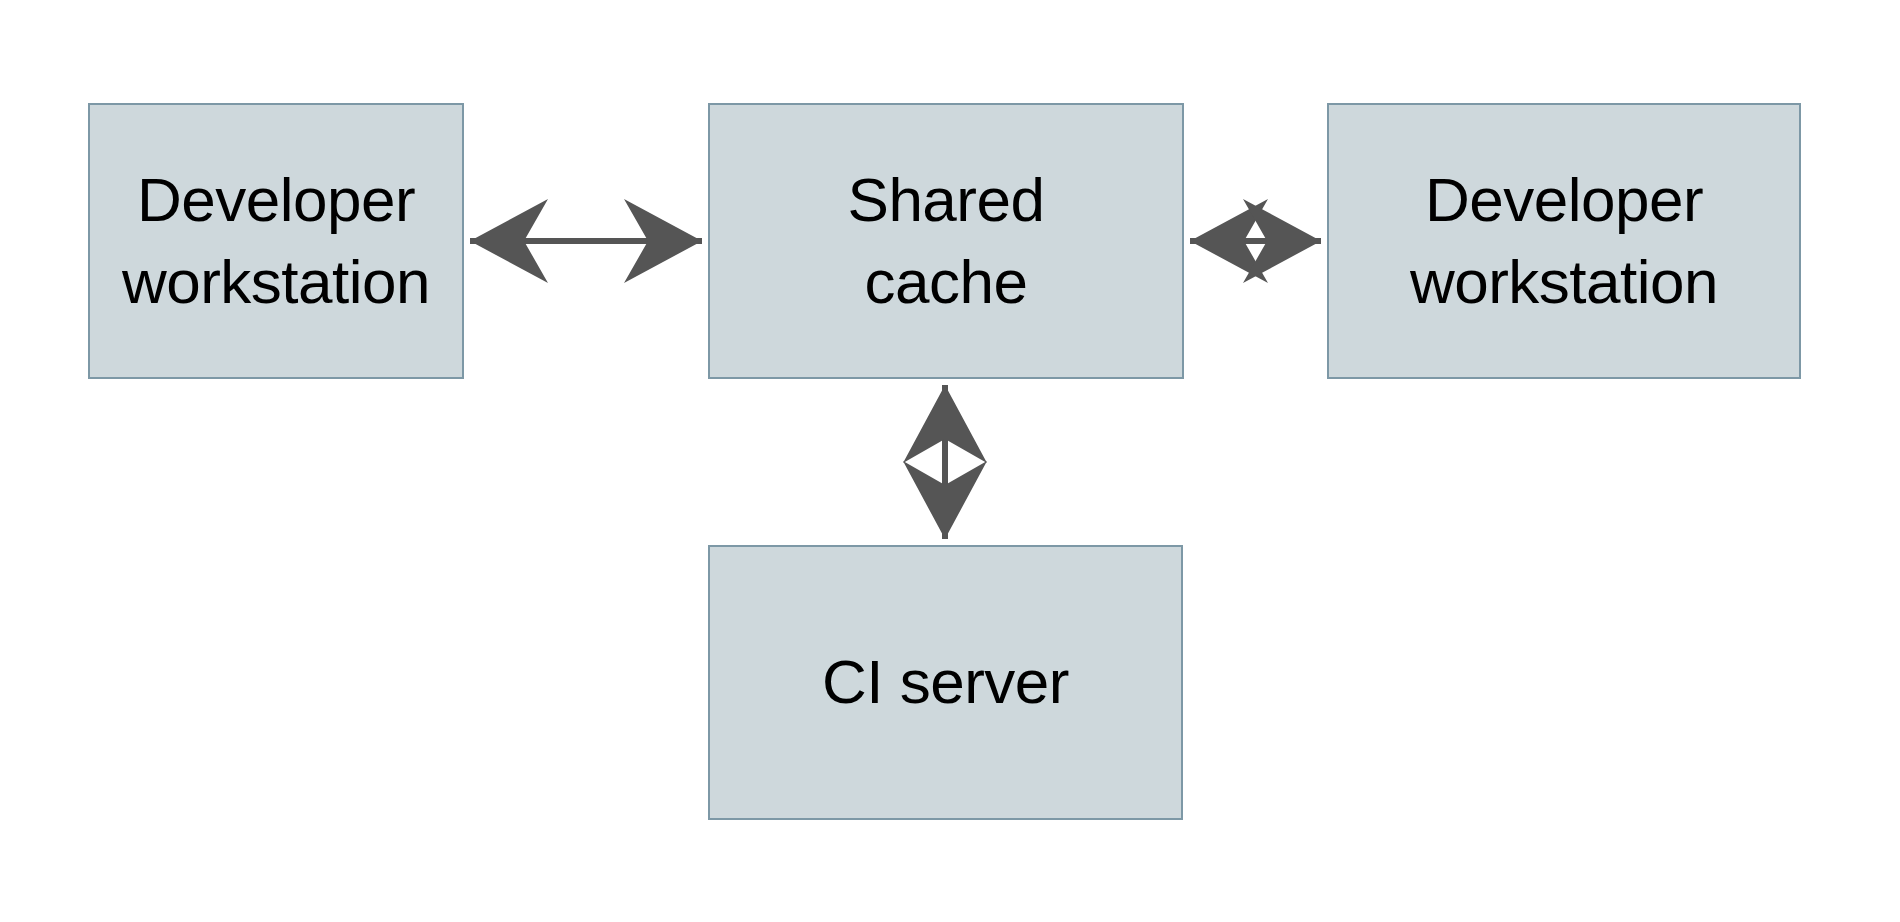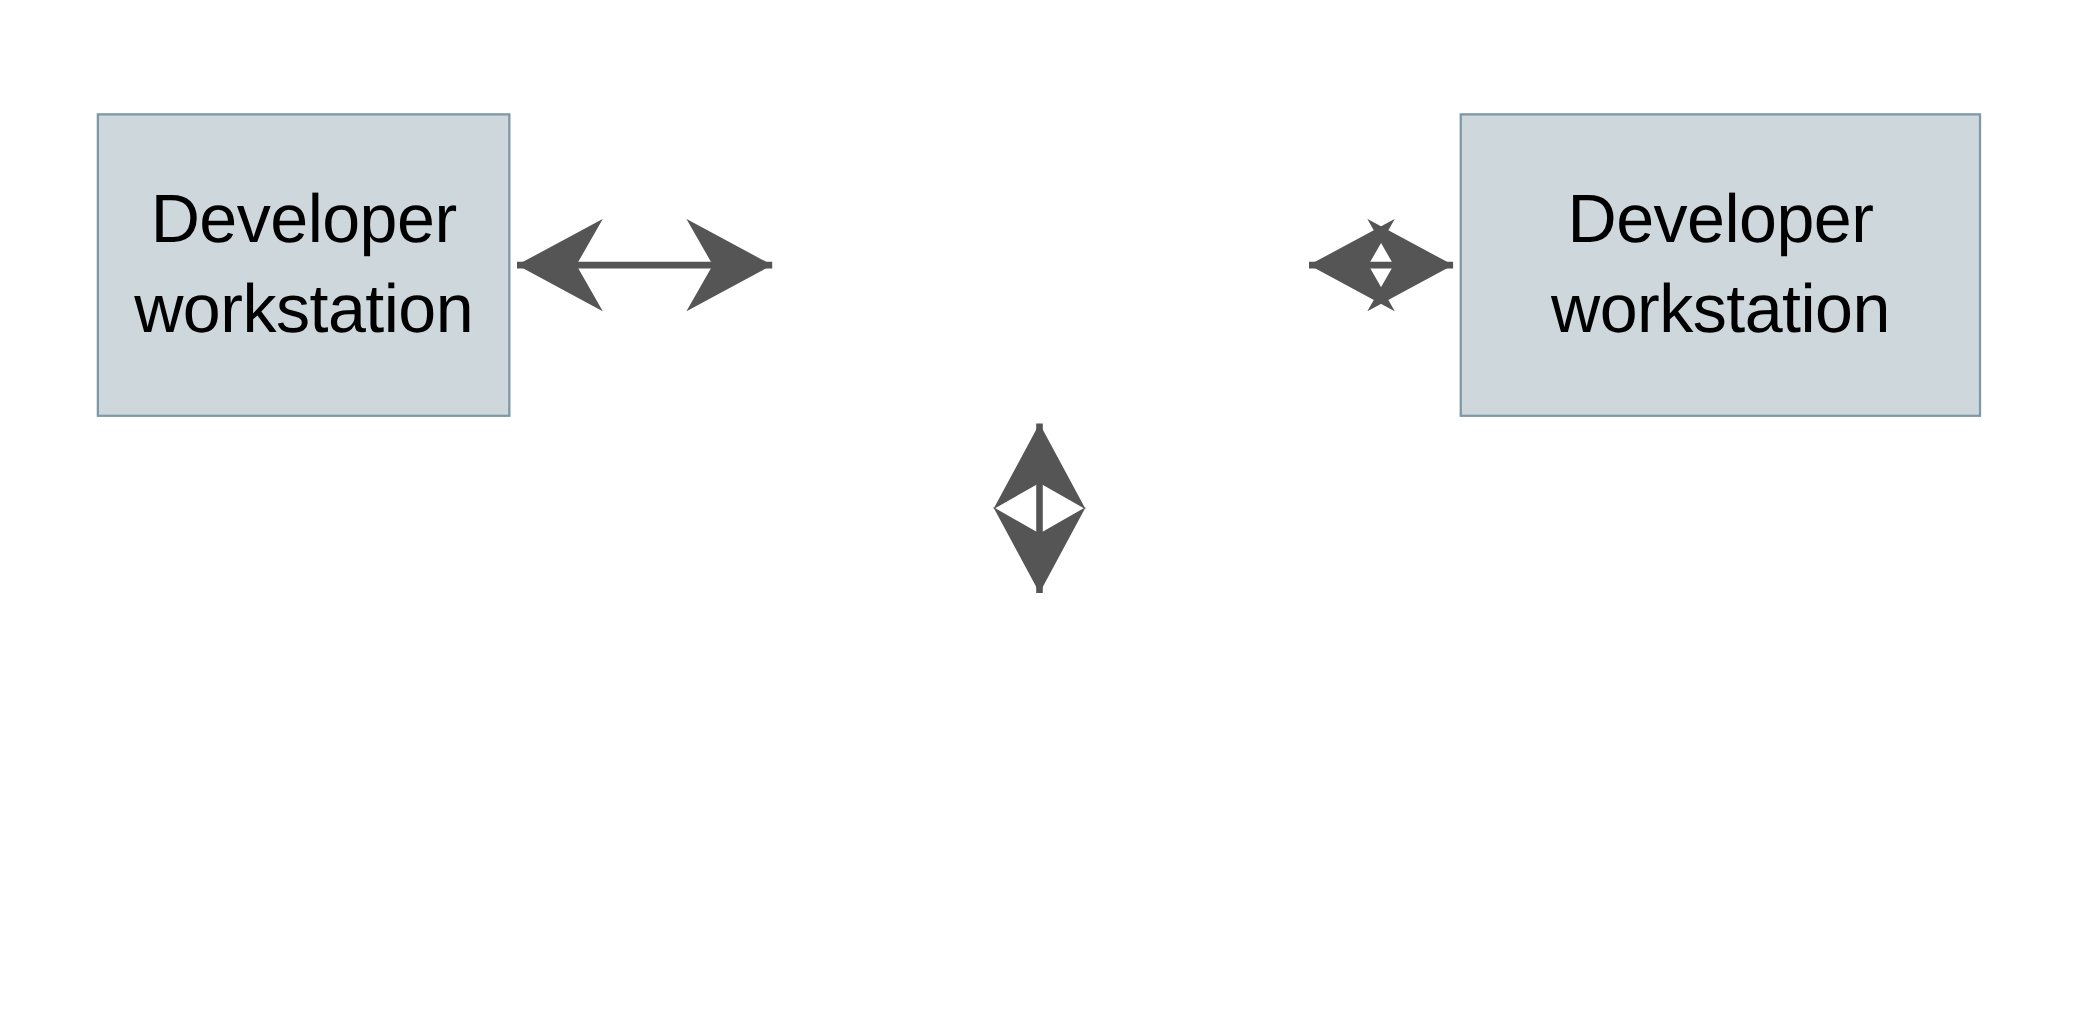--- a/index.html
+++ b/index.html
@@ -74,20 +74,27 @@
     <line x1="1190" y1="241" x2="1321" y2="241" stroke="#555555" stroke-width="6" marker-start="url(#arrow-start)" marker-end="url(#arrow-end)"></line>
 
     <line x1="945" y1="539" x2="945" y2="385" stroke="#555555" stroke-width="6" marker-start="url(#arrow-start)" marker-end="url(#arrow-end)"></line>
   </svg>
 
   <div class="node" id="node-dev-left">
     <span class="node-label">Developer
 workstation</span>
   </div>
 
+  <div class="node" id="node-cache">
+    <span class="node-label">Shared
+cache</span>
+  </div>
 
   <div class="node" id="node-dev-right">
     <span class="node-label">Developer
 workstation</span>
   </div>
 
+  <div class="node" id="node-ci">
+    <span class="node-label">CI server</span>
+  </div>
 
 </div>
 
 </body></html>

